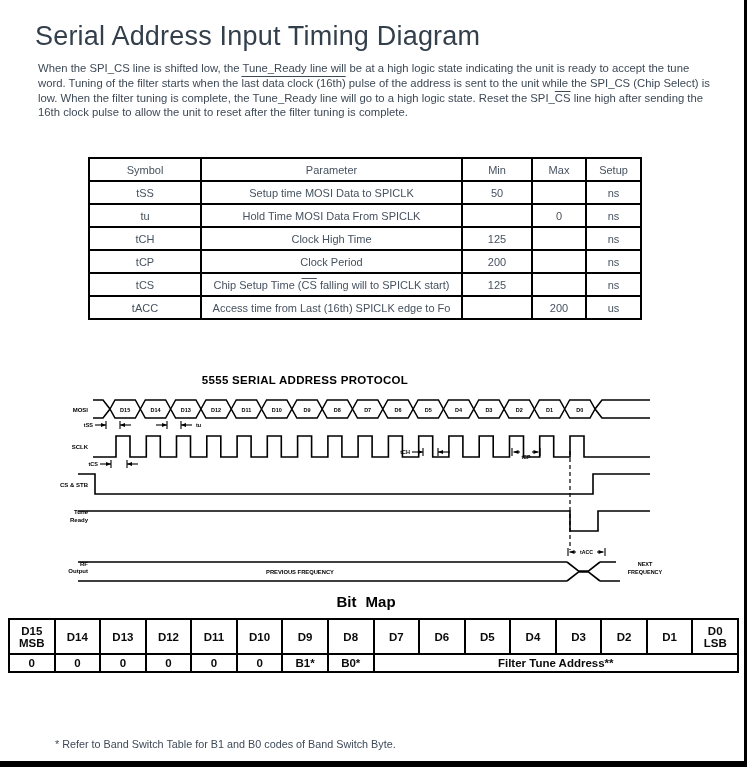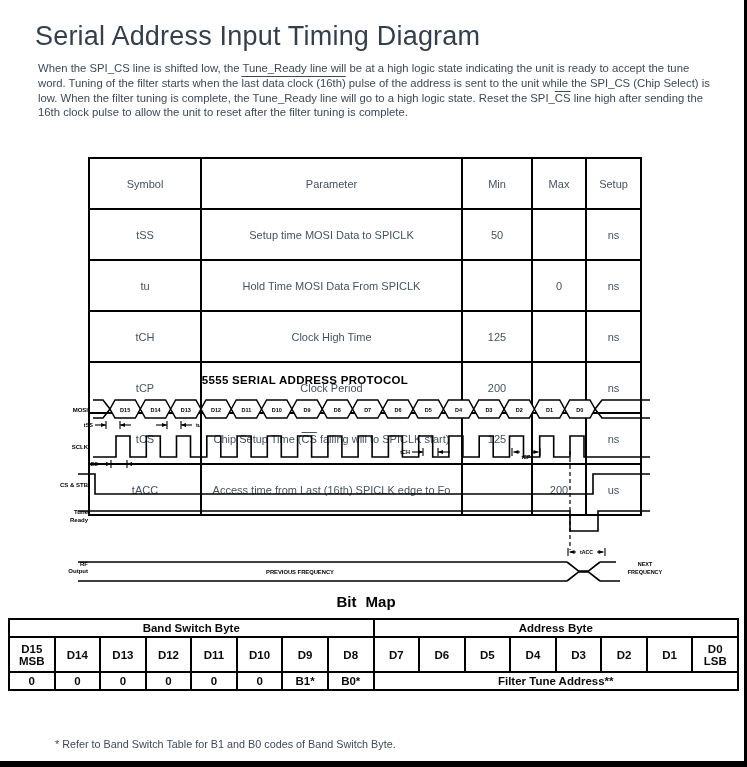--- a/index.html
+++ b/index.html
@@ -14,21 +14,21 @@
   }
   #intro{
     position:absolute;left:38px;top:50px;width:672px;
     font-size:11.3px;line-height:14.7px;color:#3d4956;
   }
   
   #spec-wrap{position:absolute;left:88px;top:157px;}
   table.spec{border-collapse:collapse;table-layout:fixed;width:552px;font-size:11px;color:#46525f;}
   table.spec th,table.spec td{
     border:2px solid #000;text-align:center;vertical-align:middle;
-    padding:15px 3px;height:19px;font-weight:400;white-space:pre-line;overflow:hidden;
+    padding:1px 3px;height:19px;font-weight:400;white-space:pre-line;overflow:hidden;
   }
   
   #protocol-title{
     position:absolute;left:105px;top:374px;width:400px;text-align:center;
     font-size:11.5px;font-weight:700;color:#000;letter-spacing:0.3px;
   }
   #timing-diagram{position:absolute;left:50px;top:392px;}
   #timing-diagram text{font-family:"Liberation Sans",sans-serif;font-weight:700;fill:#000;}
   
   #bitmap-title{
@@ -221,24 +221,20 @@
     <text x="38" y="129.5" font-size="6" text-anchor="end">Ready</text>
     <text x="38" y="173.5" font-size="6" text-anchor="end">RF</text>
     <text x="38" y="181" font-size="6" text-anchor="end">Output</text>
   </svg>
 
 <div id="bitmap-title">Bit Map</div>
 
 <div id="bitmap-wrap">
   <table class="bitmap">
     <tbody>
-        <tr class="r1">
-          <th colspan="8">Band Switch Byte</th>
-          <th colspan="8">Address Byte</th>
-        </tr>
         <tr class="r2">
           <td>D15
 MSB</td>
           <td>D14</td>
           <td>D13</td>
           <td>D12</td>
           <td>D11</td>
           <td>D10</td>
           <td>D9</td>
           <td>D8</td>

